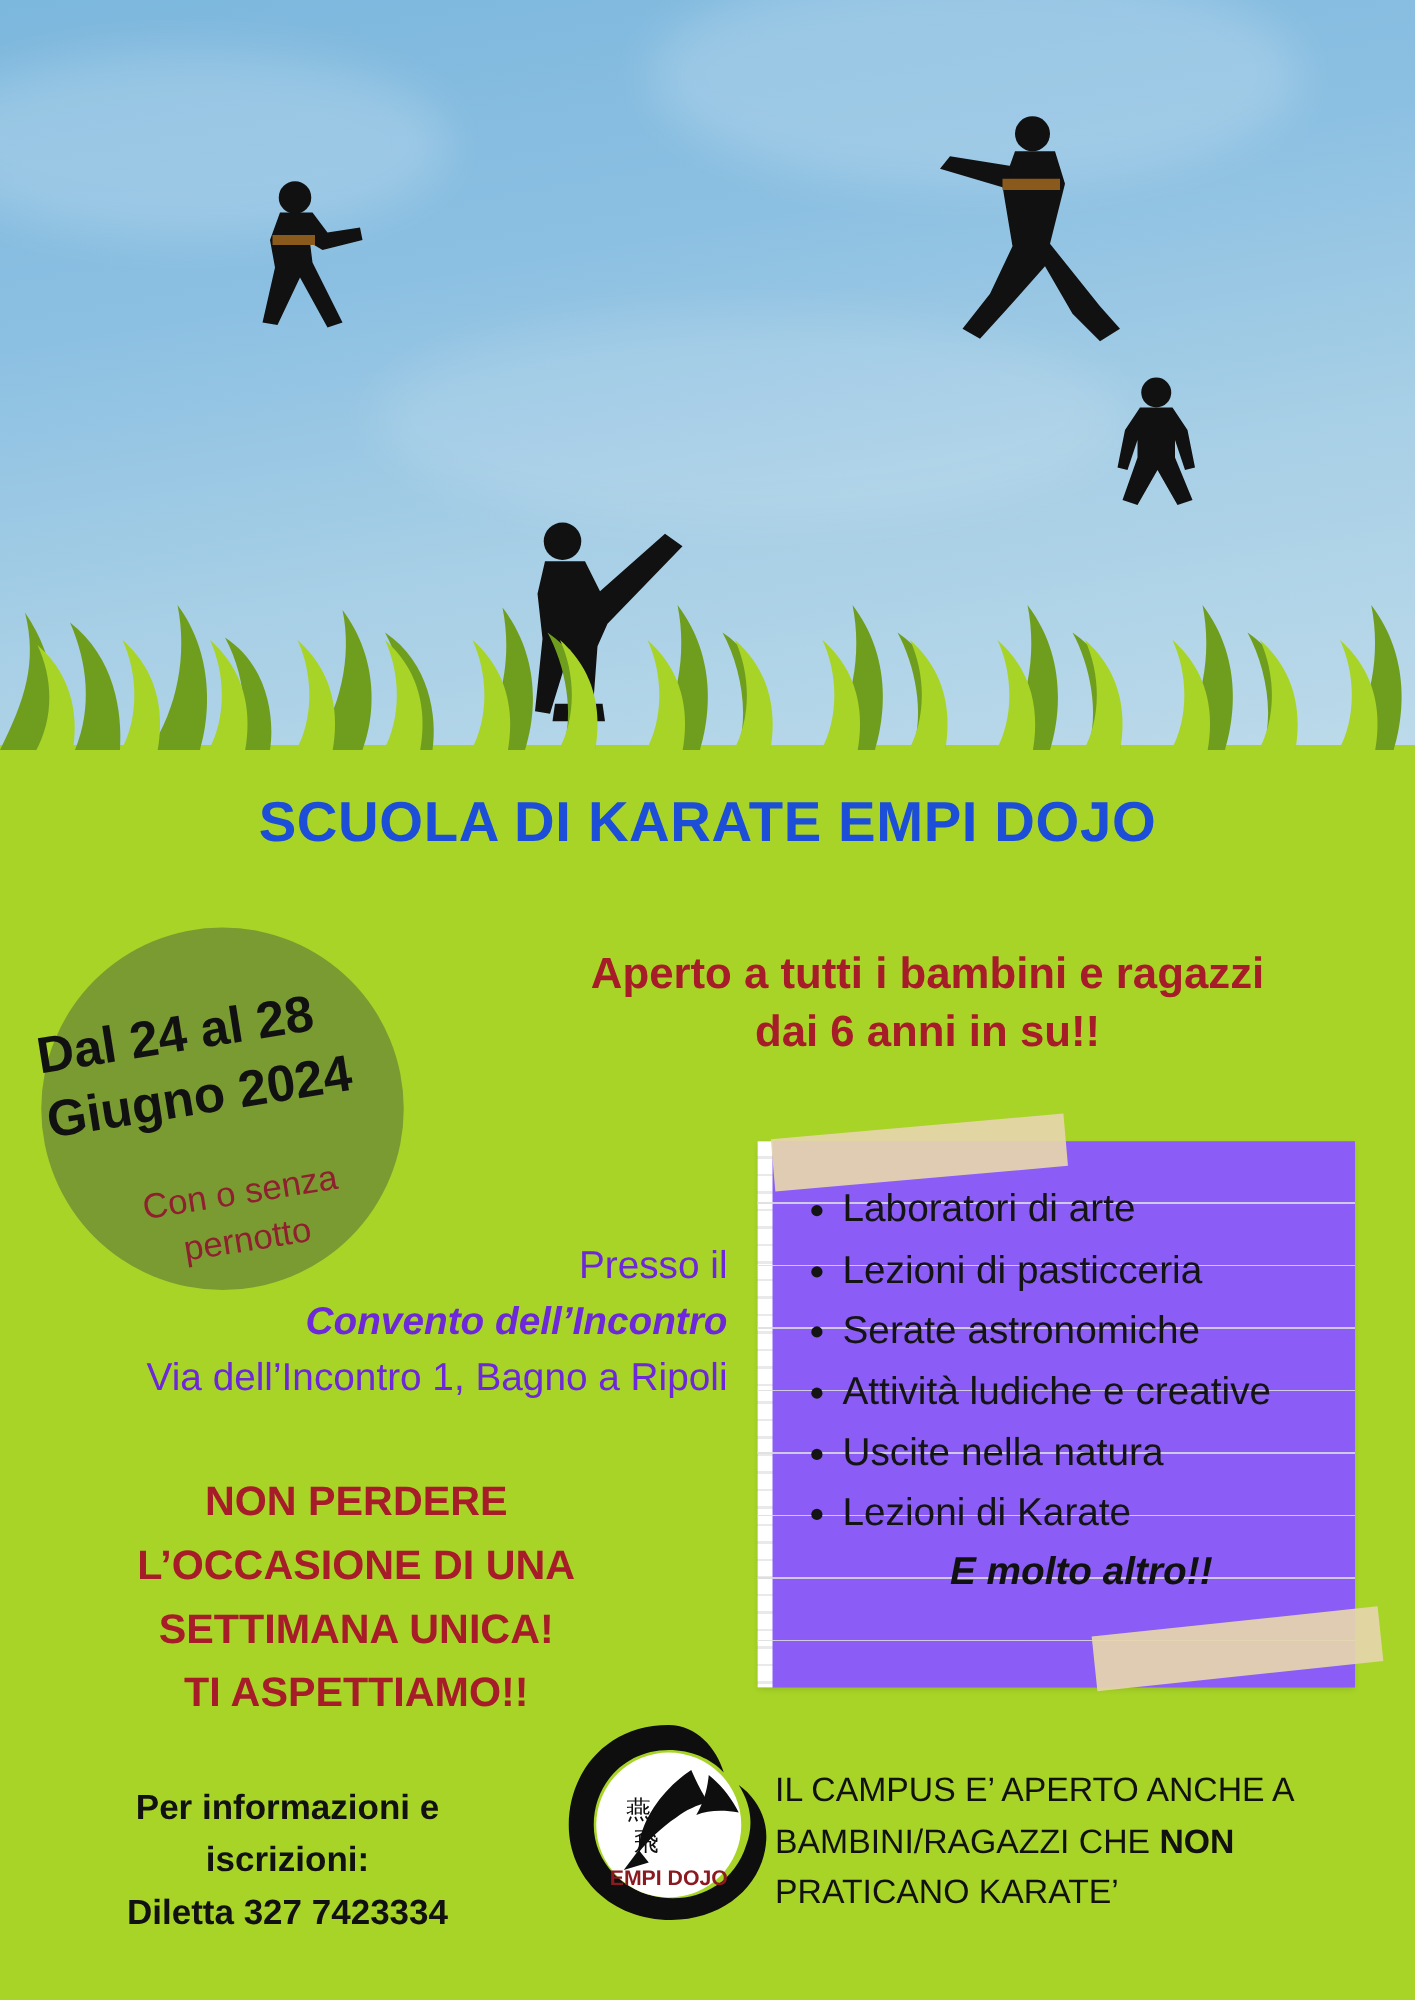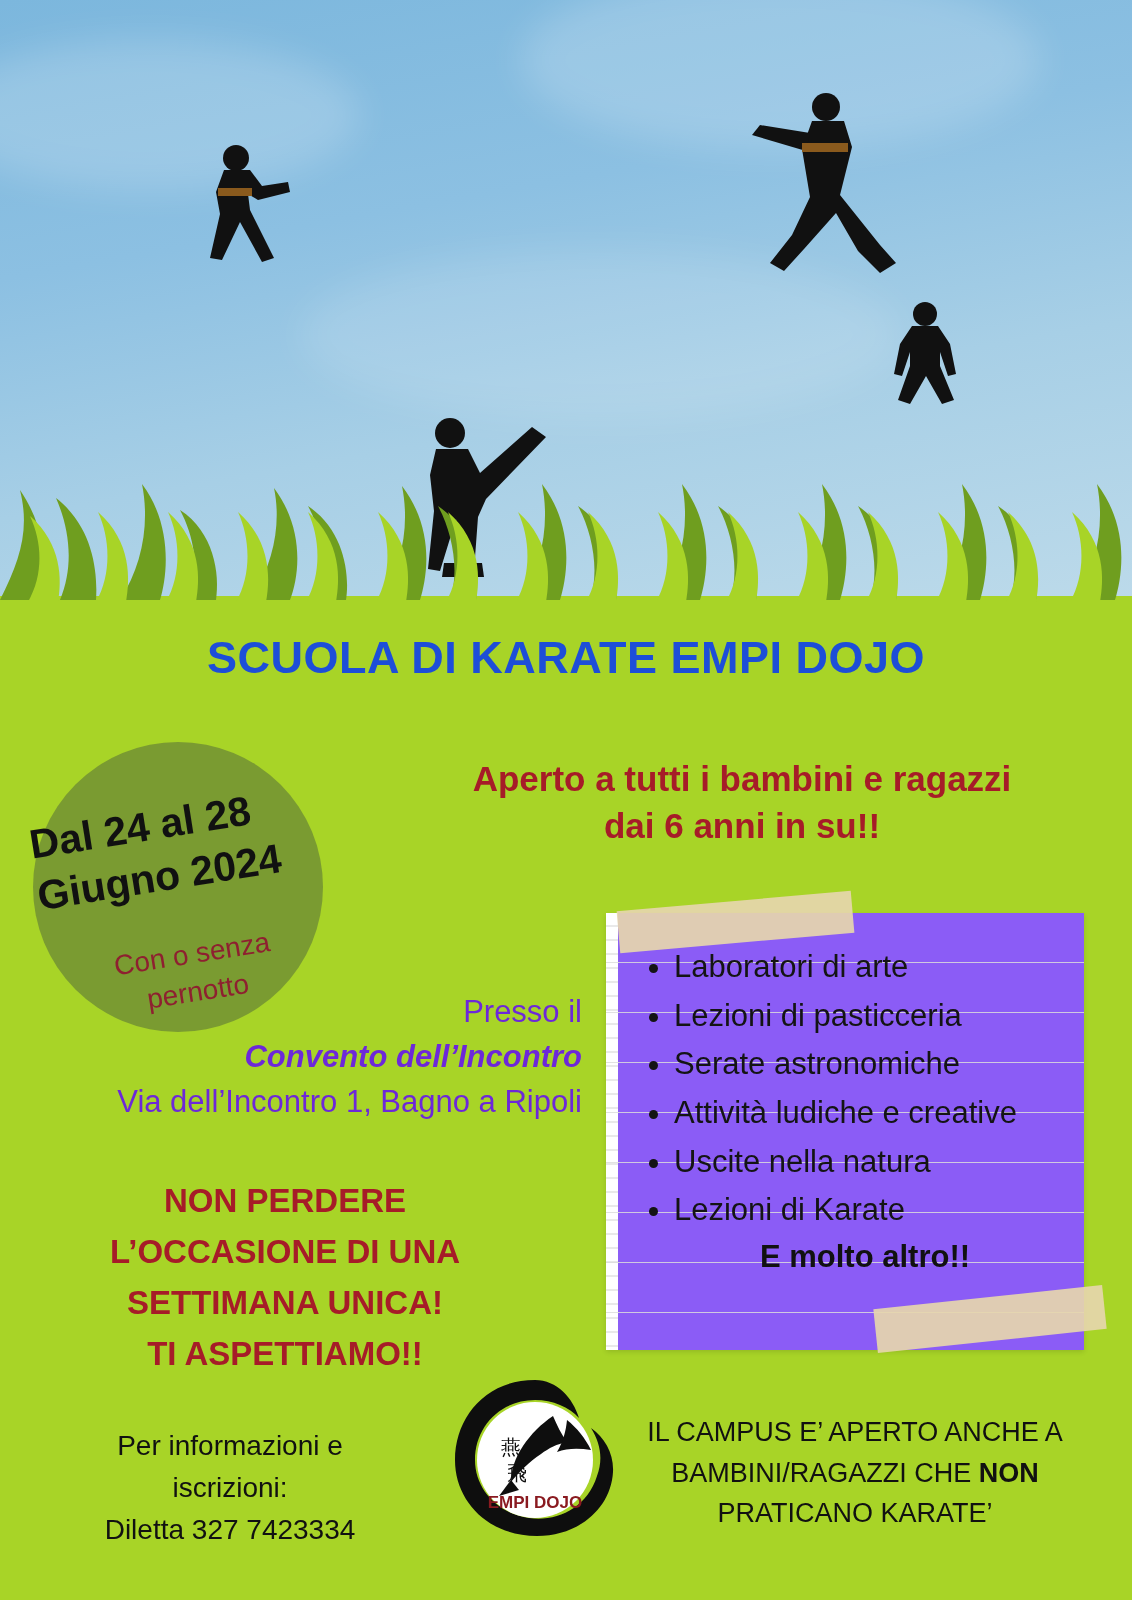--- a/index.html
+++ b/index.html
@@ -171,20 +171,21 @@
   }
   .note-more {
     position: relative;
     z-index: 3;
     text-align: center;
     font-size: 31px;
     font-weight: bold;
     color: #111;
     margin-top: 4px;
     padding-left: 40px;
+    font-style: italic;
   }
 
   .venue {
     position: absolute;
     left: 0; top: 990px;
     width: 590px;
     text-align: right;
     padding-right: 8px;
     z-index: 8;
     color: #6d28d9;
@@ -204,39 +205,39 @@
     line-height: 1.55;
     z-index: 8;
   }
 
   .info {
     position: absolute;
     left: 20px; top: 1425px;
     width: 420px;
     text-align: center;
     color: #111;
-    font-weight: normal;
+    font-weight: bold;
     font-size: 28px;
     line-height: 1.5;
     z-index: 8;
   }
 
   
   .logo {
     position: absolute;
     left: 445px; top: 1368px;
     width: 180px; height: 180px;
     z-index: 9;
   }
 
   .footnote {
     position: absolute;
     left: 620px; top: 1412px;
     width: 470px;
-    text-align: center;
+    text-align: left;
     color: #111;
     font-size: 27px;
     line-height: 1.5;
     z-index: 8;
   }
   .footnote .b { font-weight: bold; }
 </style>
 </head>
 <body>
 

